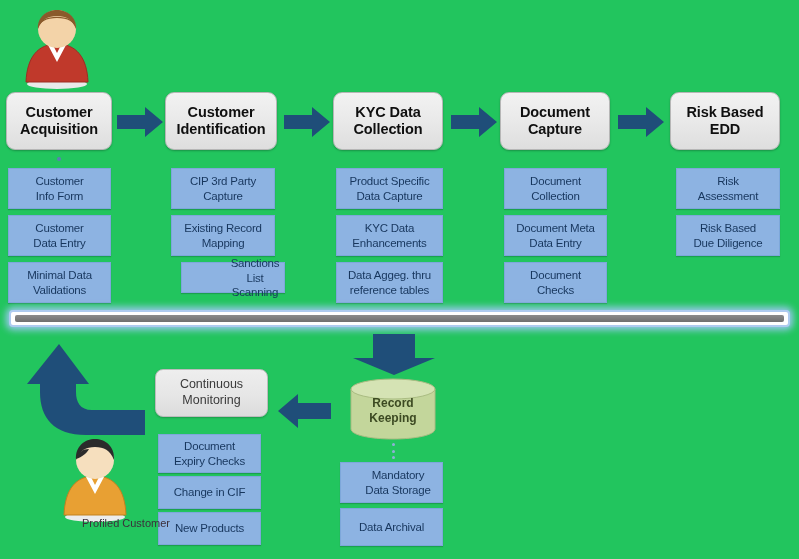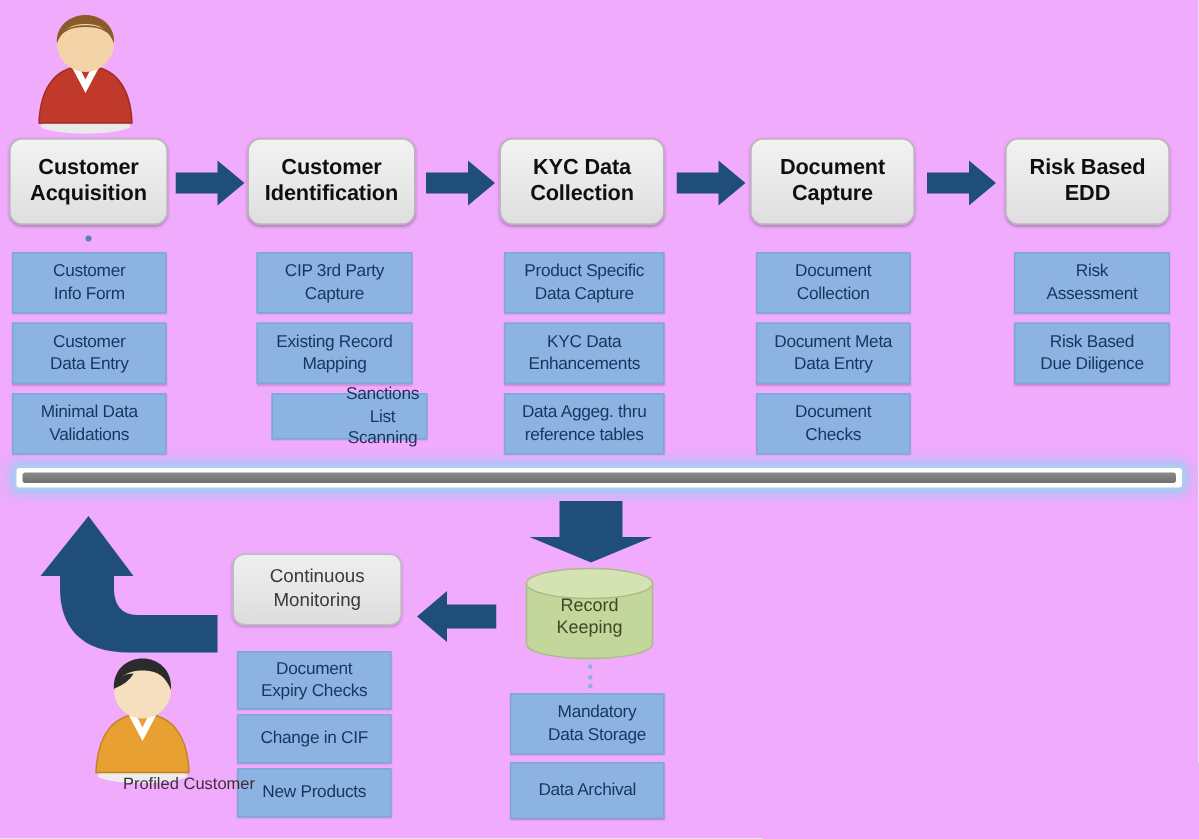--- a/index.html
+++ b/index.html
@@ -8,21 +8,21 @@
     padding: 0;
     background: #ffffff;
   }
   body {
     font-family: "Liberation Sans", sans-serif;
   }
   #canvas {
     position: relative;
     width: 799px;
     height: 559px;
-    background: #f0abfc;
+    background: #22c55e;
     overflow: hidden;
   }
 
   
   .stage-head {
     position: absolute;
     box-sizing: border-box;
     border: 1px solid #b6b6b6;
     border-radius: 9px;
     background: linear-gradient(to bottom, #f2f2f2 0%, #eaeaea 45%, #dedede 100%);
@@ -91,21 +91,21 @@
     padding: 0 4px;
   }
   .divider-inner {
     width: 100%;
     height: 7px;
     border-radius: 2px;
     background: linear-gradient(to bottom, #8b8b8b 0%, #7d7d7d 50%, #6f6f6f 100%);
   }
 
   
-  .cylinder { position: absolute; }
+  .cylinder { position: absolute; font-weight: bold; }
   .cyl-label {
     position: absolute;
     left: 0; right: 0;
     text-align: center;
     color: #3c4a22;
     font-size: 12px;
     line-height: 1.25;
     pointer-events: none;
   }
 

